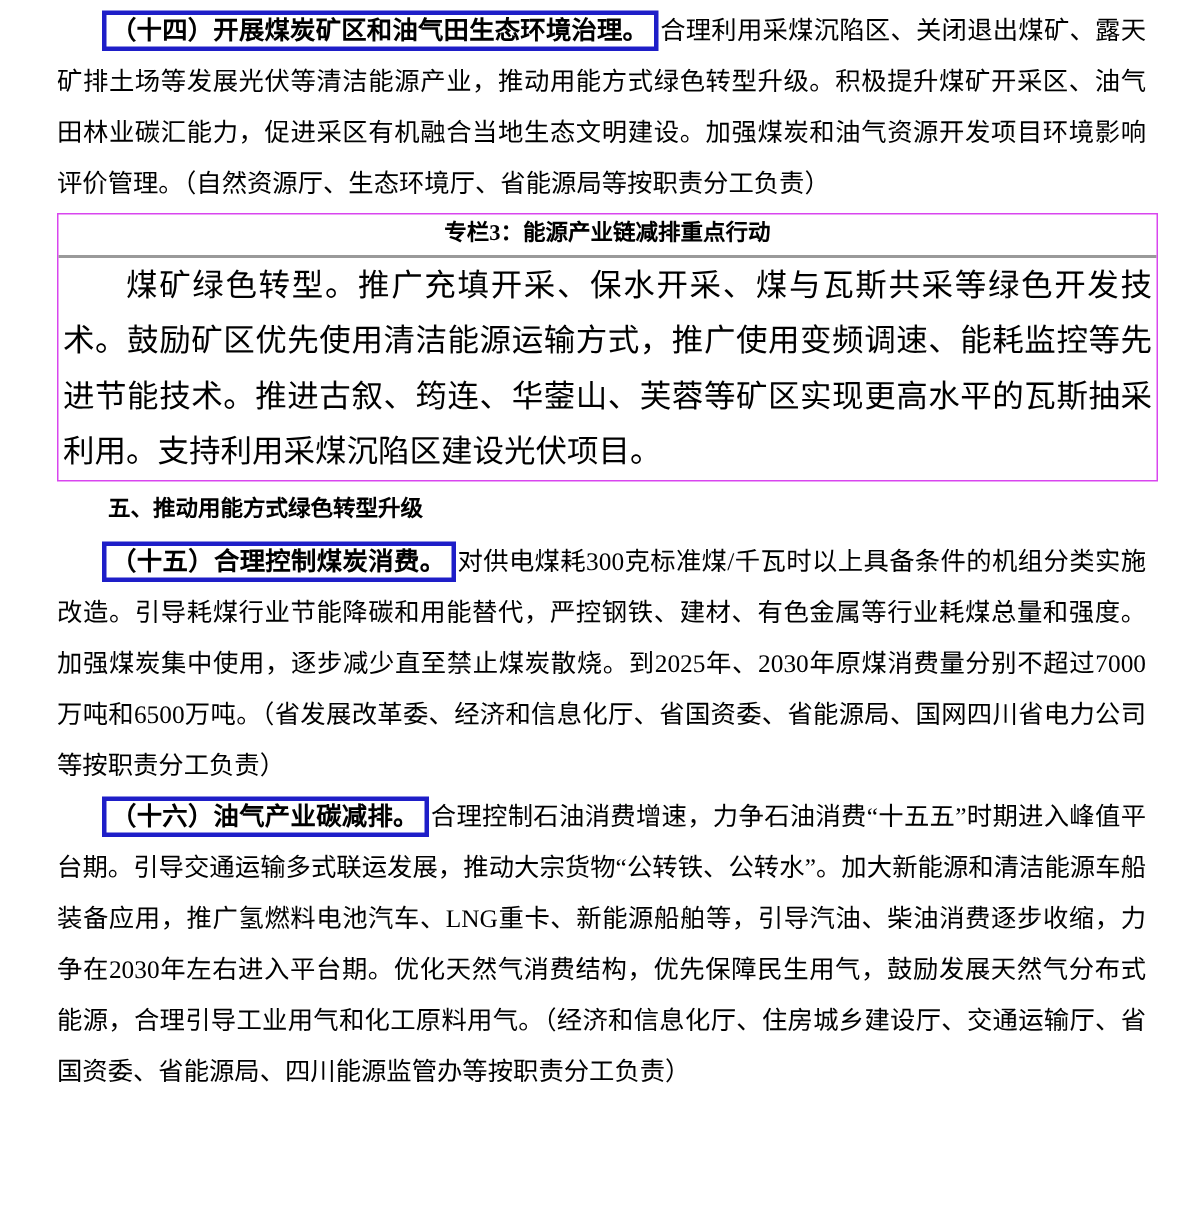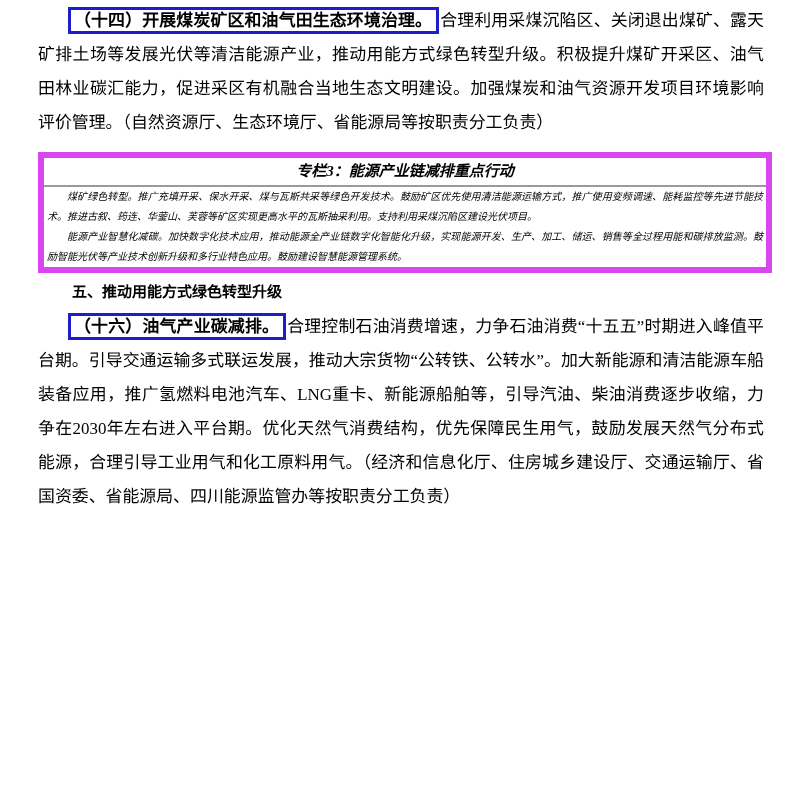--- a/index.html
+++ b/index.html
@@ -26,38 +26,37 @@
     text-indent: 30px;
     word-break: break-all;
   }
   span.hl {
     border: 3px solid #1e1ec8;
     padding: 1px 4px 1px 3px;
     font-weight: bold;
     margin-right: 1px;
   }
   .callout {
-    border: 6px solid #d946ef;
-    margin: 12px -8px 0 0;
-    font-style: italic;
+    border: 1px solid #d946ef;
+    margin: 2px -8px 0 0;
   }
   .callout-title {
     text-align: center;
     font-size: 15px;
     font-weight: bold;
     line-height: 27px;
     border-bottom: 2px solid #9a9a9a;
   }
   .callout-body {
     padding: 0 3px;
   }
   .callout-body p {
     margin: 0;
-    font-size: 10px;
-    line-height: 20px;
+    font-size: 21px;
+    line-height: 37px;
     text-align: justify;
     text-indent: 2em;
     word-break: break-all;
   }
   h2.section-heading {
     margin: 7px 0 6px 0;
     padding-left: 34px;
     font-size: 15px;
     line-height: 24px;
     font-weight: bold;
@@ -67,22 +66,22 @@
 <body>
 
 <div class="page">
 
   <p class="para"><span class="hl">（十四）开展煤炭矿区和油气田生态环境治理。</span><span>合理利用采煤沉陷区、关闭退出煤矿、露天矿排土场等发展光伏等清洁能源产业，推动用能方式绿色转型升级。积极提升煤矿开采区、油气田林业碳汇能力，促进采区有机融合当地生态文明建设。加强煤炭和油气资源开发项目环境影响评价管理。（自然资源厅、生态环境厅、省能源局等按职责分工负责）</span></p>
 
   <div class="callout">
     <div class="callout-title">专栏3：能源产业链减排重点行动</div>
     <div class="callout-body">
       <p>煤矿绿色转型。推广充填开采、保水开采、煤与瓦斯共采等绿色开发技术。鼓励矿区优先使用清洁能源运输方式，推广使用变频调速、能耗监控等先进节能技术。推进古叙、筠连、华蓥山、芙蓉等矿区实现更高水平的瓦斯抽采利用。支持利用采煤沉陷区建设光伏项目。</p>
-      <p>能源产业智慧化减碳。加快数字化技术应用，推动能源全产业链数字化智能化升级，实现能源开发、生产、加工、储运、销售等全过程用能和碳排放监测。鼓励智能光伏等产业技术创新升级和多行业特色应用。鼓励建设智慧能源管理系统。</p>
     </div>
   </div>
 
   <h2 class="section-heading">五、推动用能方式绿色转型升级</h2>
 
+  <p class="para"><span class="hl">（十五）合理控制煤炭消费。</span><span>对供电煤耗300克标准煤/千瓦时以上具备条件的机组分类实施改造。引导耗煤行业节能降碳和用能替代，严控钢铁、建材、有色金属等行业耗煤总量和强度。加强煤炭集中使用，逐步减少直至禁止煤炭散烧。到2025年、2030年原煤消费量分别不超过7000万吨和6500万吨。（省发展改革委、经济和信息化厅、省国资委、省能源局、国网四川省电力公司等按职责分工负责）</span></p>
 
   <p class="para"><span class="hl">（十六）油气产业碳减排。</span><span>合理控制石油消费增速，力争石油消费“十五五”时期进入峰值平台期。引导交通运输多式联运发展，推动大宗货物“公转铁、公转水”。加大新能源和清洁能源车船装备应用，推广氢燃料电池汽车、LNG重卡、新能源船舶等，引导汽油、柴油消费逐步收缩，力争在2030年左右进入平台期。优化天然气消费结构，优先保障民生用气，鼓励发展天然气分布式能源，合理引导工业用气和化工原料用气。（经济和信息化厅、住房城乡建设厅、交通运输厅、省国资委、省能源局、四川能源监管办等按职责分工负责）</span></p>
 
 </div>
 
 </body></html>

